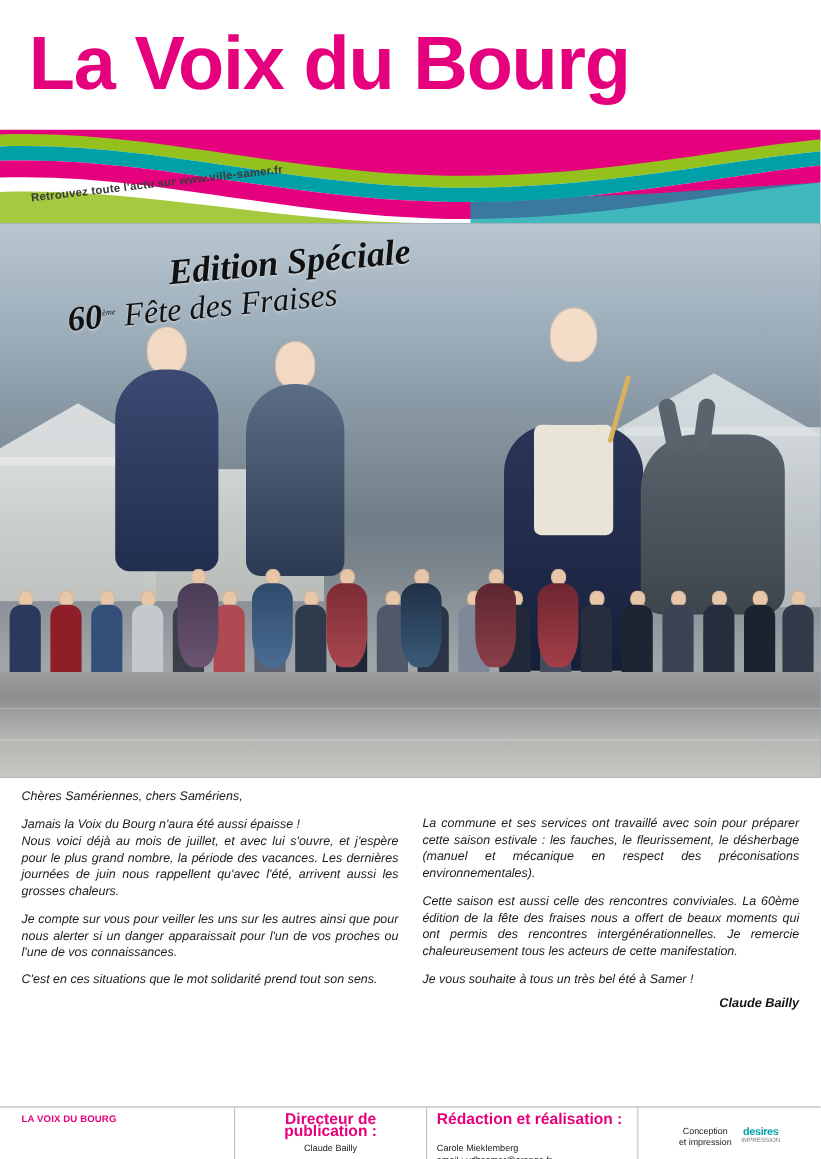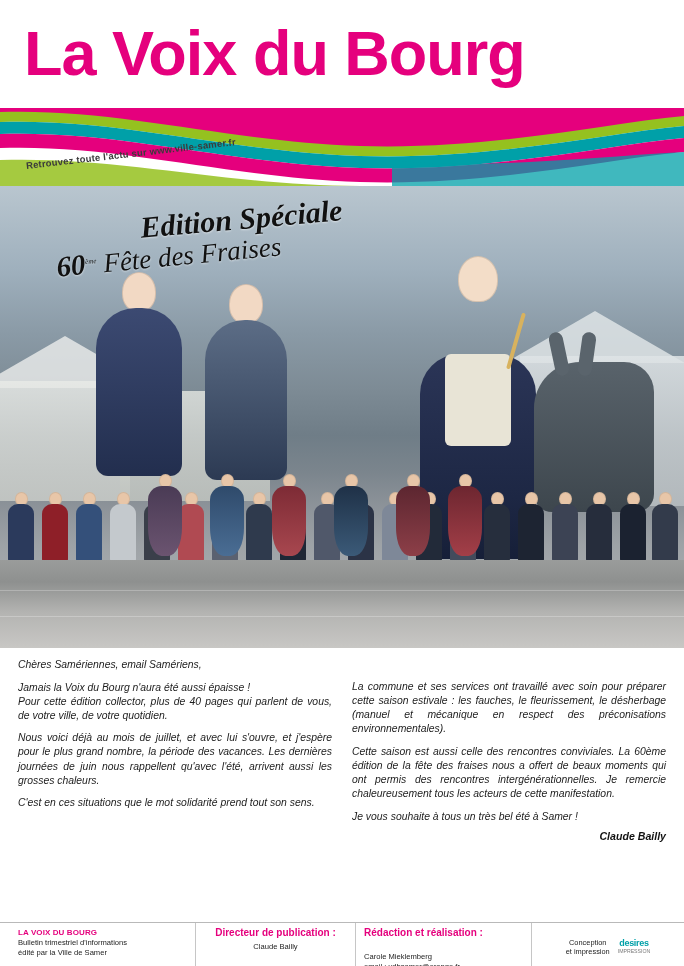--- a/index.html
+++ b/index.html
@@ -229,21 +229,21 @@
     padding: 5px 8px 0 8px;
     border-right: 1px solid #c6c6c6;
     line-height: 10px;
   }
   .f-cell:last-child { border-right: none; }
   .f1 { width: 196px; padding-left: 18px; }
   .f2 { width: 160px; text-align: center; }
   .f3 { width: 176px; }
   .f4 { width: 152px; text-align: center; display:flex; align-items:center; justify-content:center; gap:8px;}
   .f-title { color: #e5007d; font-weight: bold; font-size: 8px; letter-spacing: .1px; }
-  .f-head { font-weight: bold; color: #e5007d; font-size: 10px; }
+  .f-head { font-weight: bold; color: #e5007d; font-size: 13px; }
   .logo-box { text-align: center; line-height: 8px; }
   .logo-top { color: #00a0a8; font-weight: bold; font-size: 9px; letter-spacing: -.3px;}
   .logo-sub { color: #7a7a7a; font-size: 5.2px; }
   .f4-text { color: #222; font-size: 7.4px; line-height: 9.5px; }
 
   
   .ed-special {
     position: absolute;
     left: 140px; top: 16px;
     font-size: 30px;
@@ -434,45 +434,43 @@
     <span class="num">60</span><sup>ème</sup>
     <span>Fête des Fraises</span>
   </div>
 </div>
 
 <div class="article">
   <div class="cols">
 
     <div class="col">
       <div class="body-text">
-        <p>Chères Samériennes, email Samériens,</p>
+        <p>Chères Samériennes, chers Samériens,</p>
         <p class="tight">Jamais la Voix du Bourg n'aura été aussi épaisse !</p>
-        <p>Pour cette édition collector, plus de 40 pages qui parlent de vous, de votre ville, de votre quotidien.</p>
         <p>Nous voici déjà au mois de juillet, et avec lui s'ouvre, et j'espère pour le plus grand nombre, la période des vacances. Les dernières journées de juin nous rappellent qu'avec l'été, arrivent aussi les grosses chaleurs.</p>
+        <p>Je compte sur vous pour veiller les uns sur les autres ainsi que pour nous alerter si un danger apparaissait pour l'un de vos proches ou l'une de vos connaissances.</p>
         <p>C'est en ces situations que le mot solidarité prend tout son sens.</p>
       </div>
     </div>
 
     <div class="col">
       <div class="body-text" style="margin-top:22px;">
         <p>La commune et ses services ont travaillé avec soin pour préparer cette saison estivale : les fauches, le fleurissement, le désherbage (manuel et mécanique en respect des préconisations environnementales).</p>
         <p>Cette saison est aussi celle des rencontres conviviales. La 60ème édition de la fête des fraises nous a offert de beaux moments qui ont permis des rencontres intergénérationnelles. Je remercie chaleureusement tous les acteurs de cette manifestation.</p>
         <p class="tight">Je vous souhaite à tous un très bel été à Samer !</p>
       </div>
       <div class="sig">Claude Bailly</div>
     </div>
 
   </div>
 </div>
 
 <div class="footer">
   <div class="f-cell f1">
     <div class="f-title">LA VOIX DU BOURG</div>
-    <div style="white-space:pre-line;">Bulletin trimestriel d'informations
-édité par la Ville de Samer</div>
   </div>
   <div class="f-cell f2">
     <div class="f-head">Directeur de publication :</div>
     <div style="margin-top:4px;">Claude Bailly</div>
   </div>
   <div class="f-cell f3">
     <div class="f-head">Rédaction et réalisation :</div>
     <div style="margin-top:14px;">Carole Mieklemberg</div>
     <div>email : vdbsamer@orange.fr</div>
   </div>

